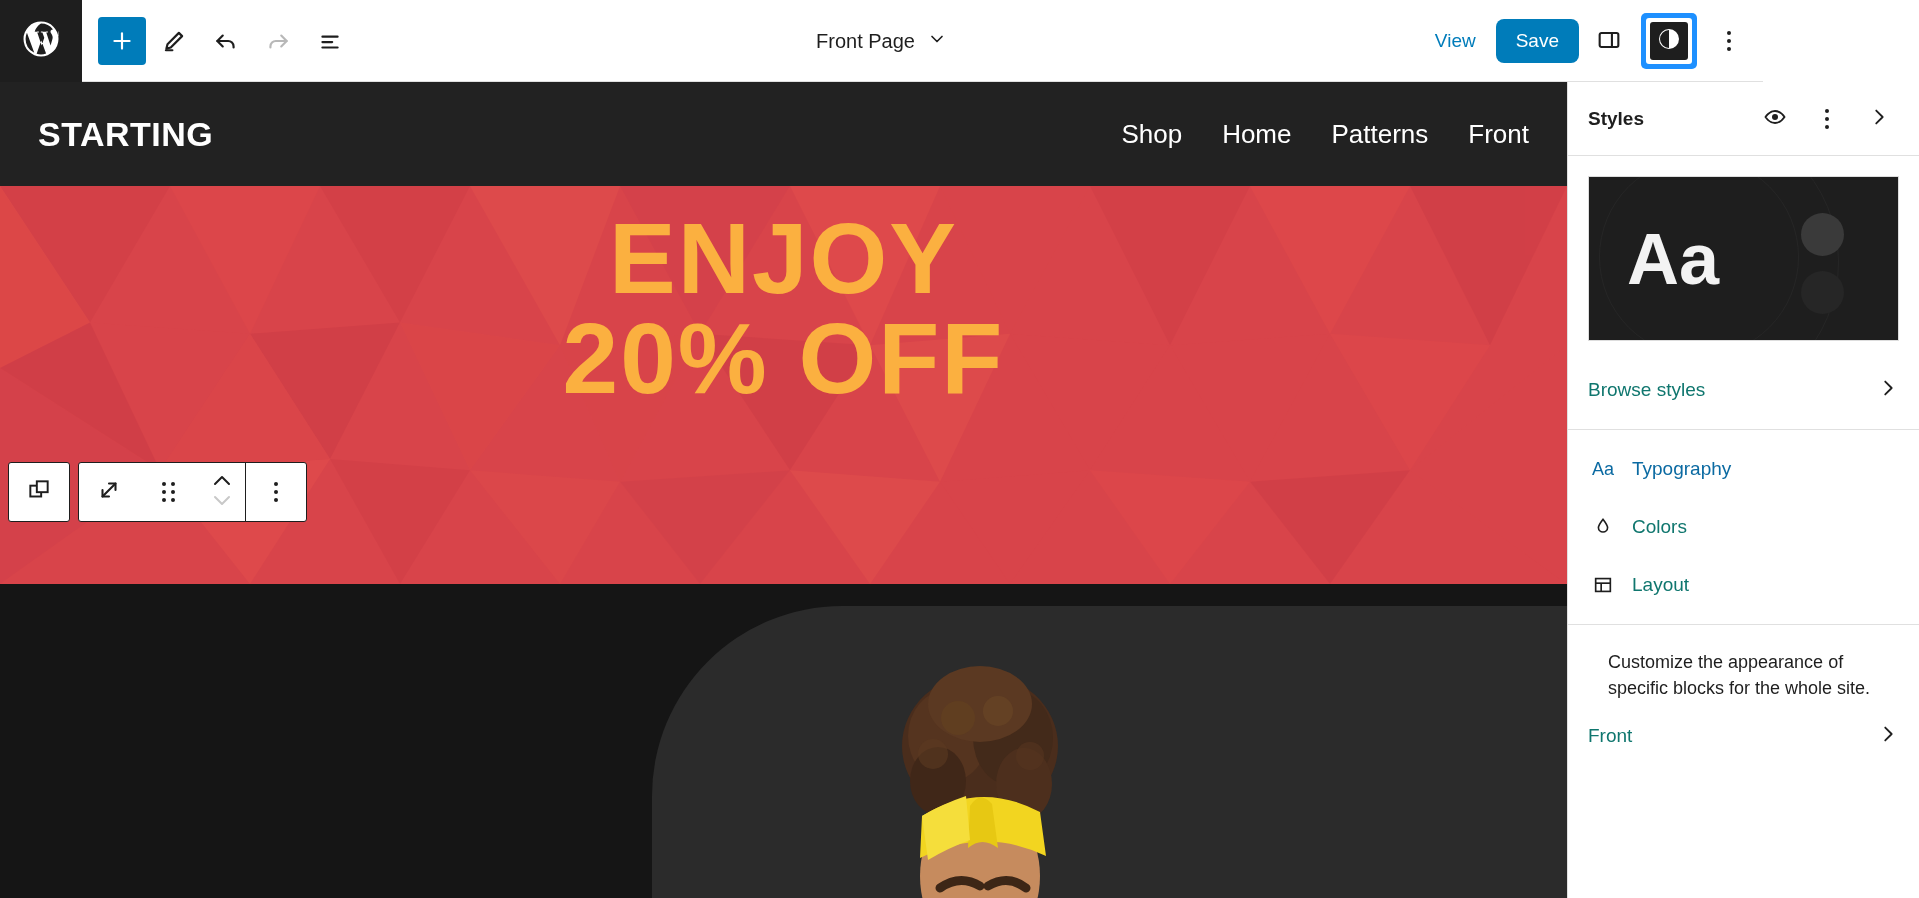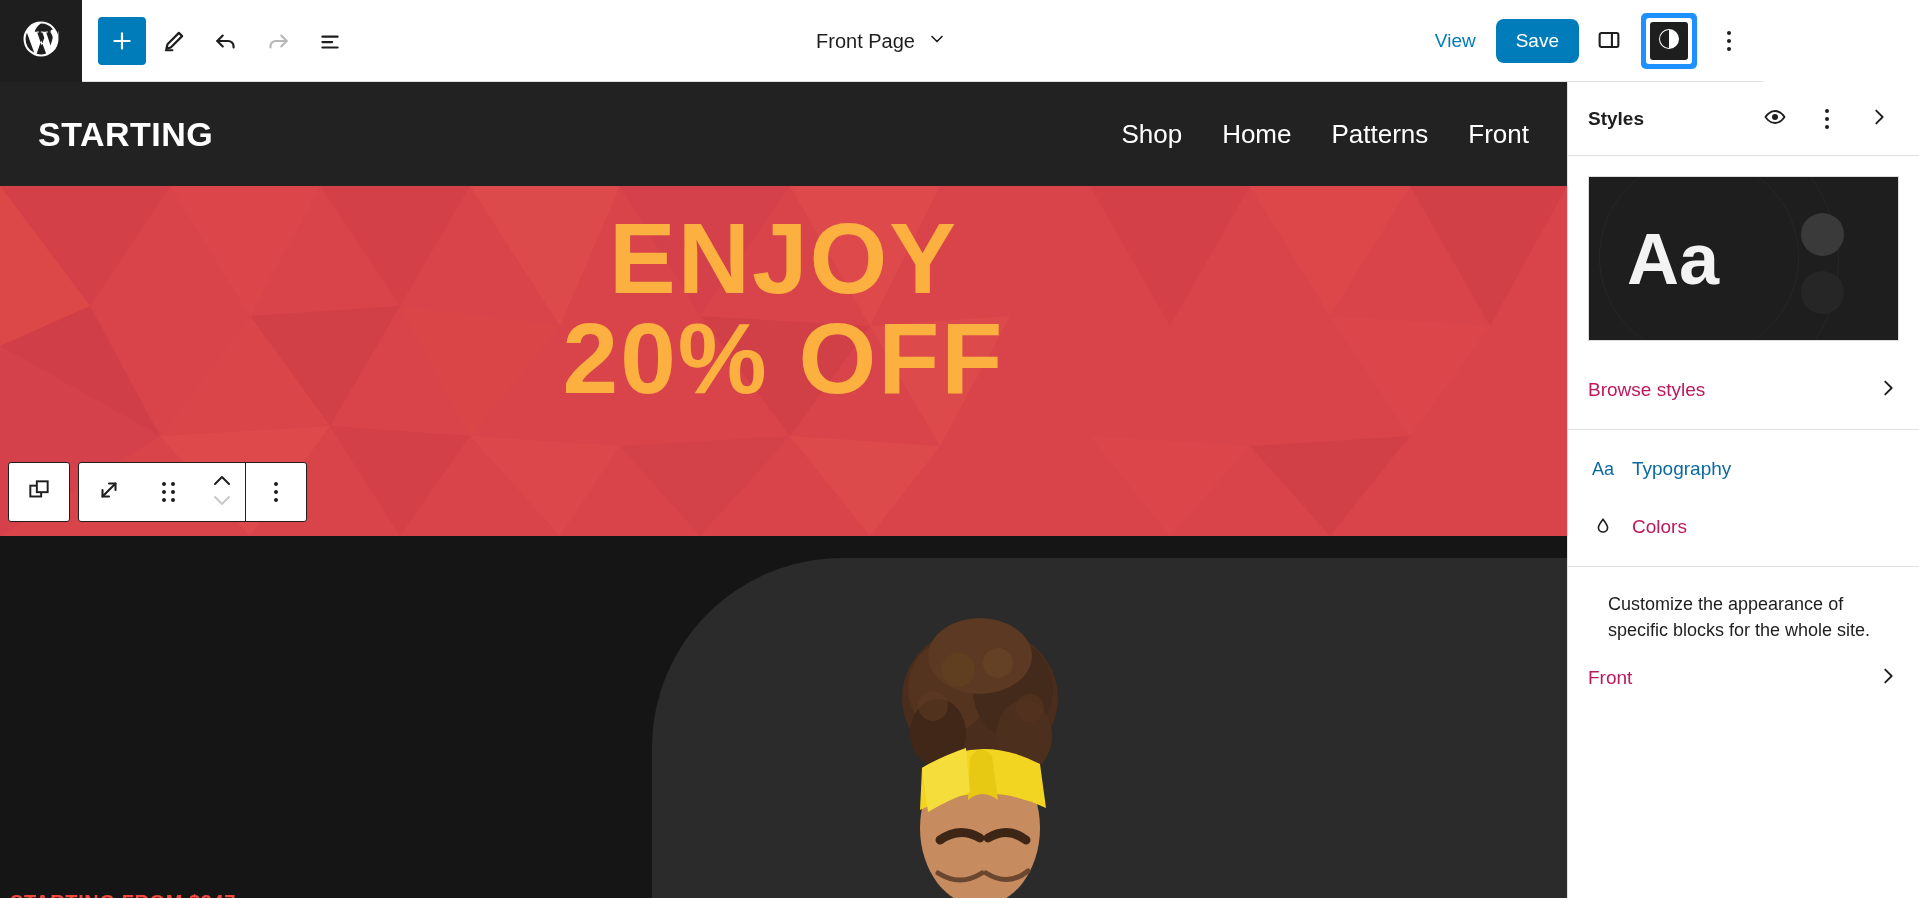--- a/index.html
+++ b/index.html
@@ -86,21 +86,21 @@
     justify-content: space-between; padding: 0 38px;
   }
   .site-logo {
     color: #fff; font-size: 34px; font-weight: bold; letter-spacing: 0.5px;
   }
   .site-nav { display: flex; align-items: center; gap: 40px; margin-left: 40px; }
   .site-nav span { color: #fff; font-size: 26px; cursor: pointer; }
 
   
   .banner {
-    position: relative; height: 350px; overflow: hidden;
+    position: relative; height: 398px; overflow: hidden;
     background: #4c1d95;
   }
   .banner svg.poly { position:absolute; inset:0; width:100%; height:100%; display:block; }
   .banner-text {
     position: absolute; inset: 0; display: flex; flex-direction: column;
     align-items: center; justify-content: flex-start; padding-top: 22px;
     color: #fbb040; font-weight: bold; line-height: 1.0; letter-spacing: 2px;
   }
   .banner-line1 { font-size: 100px; }
   .banner-line2 { font-size: 100px; }
@@ -161,21 +161,21 @@
   }
   .sw1 { position: absolute; right: 54px; top: 36px; width: 43px; height: 43px; border-radius: 50%; background: #3a3a3a; }
   .sw2 { position: absolute; right: 54px; top: 94px; width: 43px; height: 43px; border-radius: 50%; background: #262626; }
   .ring {
     position: absolute; border-radius: 50%; border: 1px solid #262626;
   }
   .sb-row {
     height: 58px; display: flex; align-items: center; padding: 0 20px;
     cursor: pointer; gap: 14px;
   }
-  .sb-row .label { font-size: 19px; color: #be185d; flex: 1; }
+  .sb-row .label { font-size: 19px; color: #0f766e; flex: 1; }
   .sb-row.blue .label { color: #0b6aa2; }
   .sb-icon { width: 30px; display: flex; align-items: center; justify-content: center; }
   .divider { height: 1px; background: #e0e0e0; margin: 10px 0; }
   .sb-desc {
     padding: 14px 30px 6px 40px; font-size: 18px; color: #1e1e1e;
     line-height: 1.45;
   }
   .aa-small { font-size: 18px; color: #0b6aa2; font-weight: normal; }
 </style>
 </head>
@@ -487,20 +487,30 @@
 
     <div class="sb-row">
       <div class="sb-icon">
         <svg width="22" height="22" viewBox="0 0 24 24" fill="none" stroke="#1e1e1e" stroke-width="1.8" stroke-linejoin="round">
           <path d="M12 3.5c3 4 5 6.4 5 9a5 5 0 11-10 0c0-2.6 2-5 5-9z"></path>
         </svg>
       </div>
       <div class="label">Colors</div>
     </div>
 
+    <div class="sb-row">
+      <div class="sb-icon">
+        <svg width="22" height="22" viewBox="0 0 24 24" fill="none" stroke="#1e1e1e" stroke-width="1.8">
+          <rect x="4" y="5" width="16" height="14"></rect>
+          <line x1="4" y1="10" x2="20" y2="10"></line>
+          <line x1="10" y1="10" x2="10" y2="19"></line>
+        </svg>
+      </div>
+      <div class="label">Layout</div>
+    </div>
 
     <div class="divider"></div>
 
     <div class="sb-desc">Customize the appearance of specific blocks for the whole site.</div>
 
     <div class="sb-row">
       <div class="label">Front</div>
       <span>
         <svg width="22" height="22" viewBox="0 0 24 24" fill="none" stroke="#1e1e1e" stroke-width="2" stroke-linecap="round" stroke-linejoin="round">
           <polyline points="9,5 16,12 9,19"></polyline>

